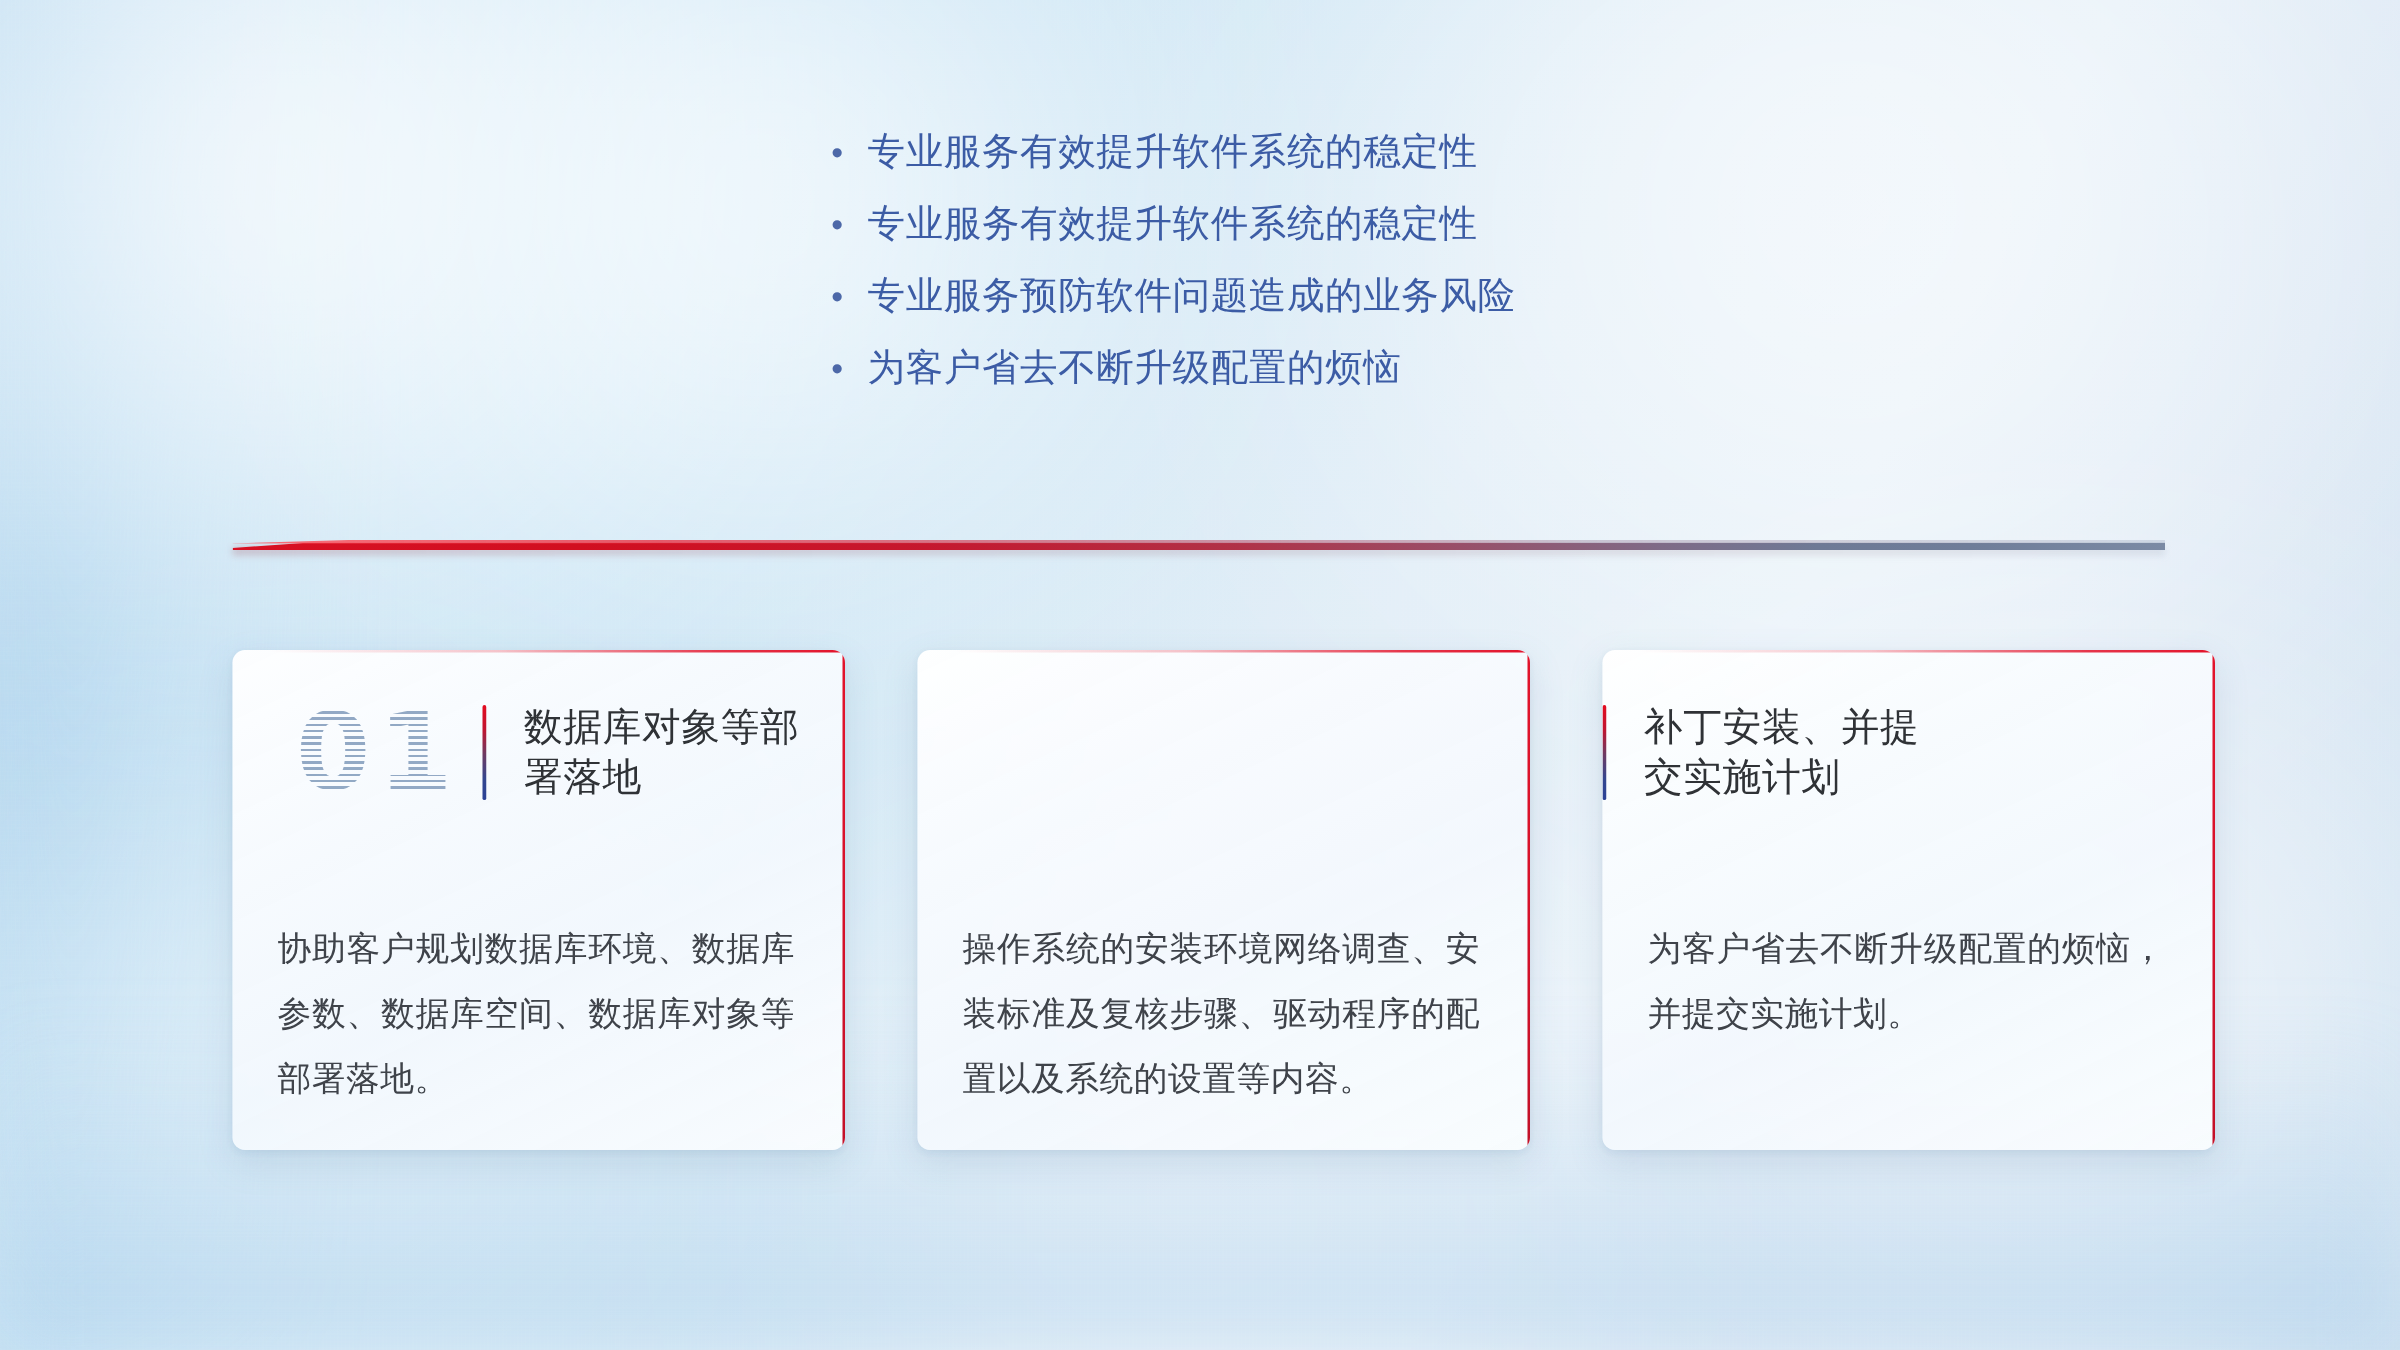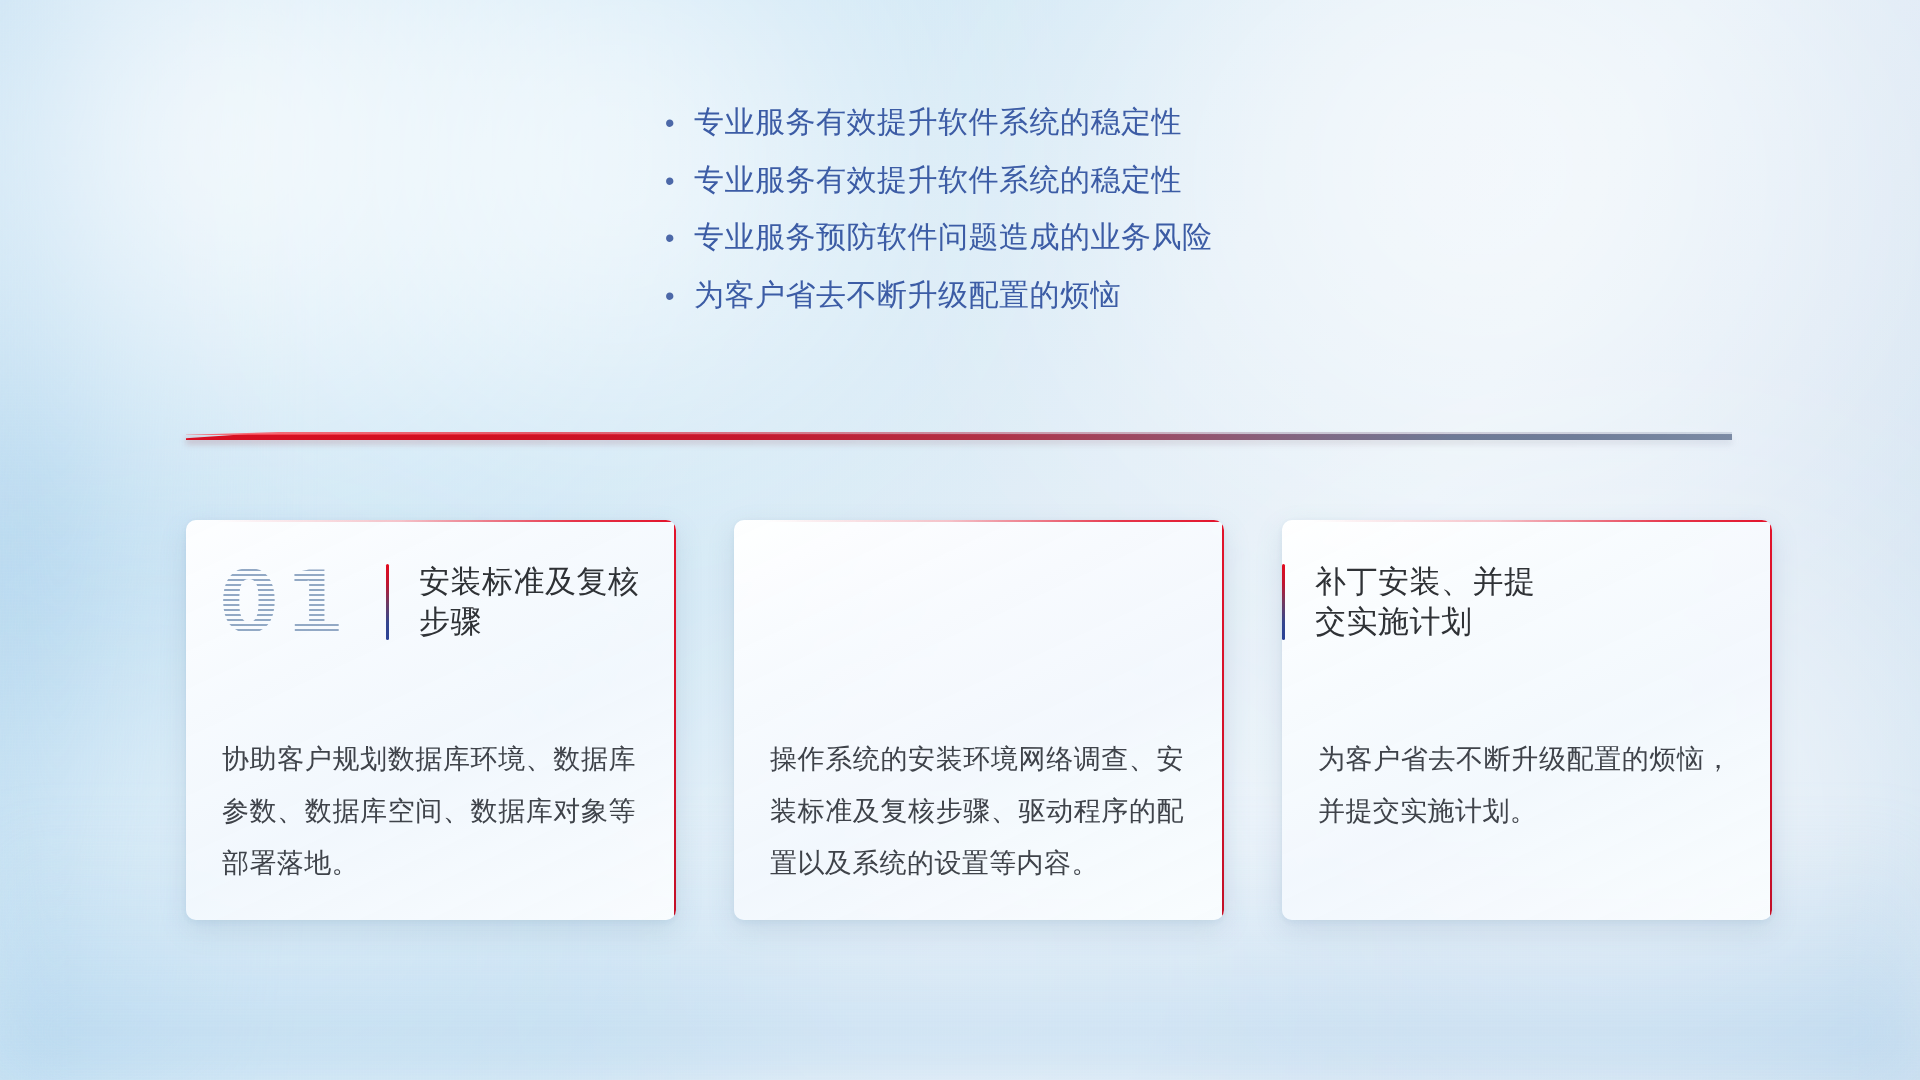--- a/index.html
+++ b/index.html
@@ -131,21 +131,21 @@
     position:absolute; left:30px; right:0; top:0; height:2px;
     background:linear-gradient(to right, rgba(226,19,43,0) 0%, rgba(226,19,43,.25) 40%, rgba(226,19,43,.85) 78%, #e2132b 100%);
   }
 
   .card-head {
     position:absolute; left:0; right:0; top:22px; height:120px;
     display:flex; align-items:center;
   }
   .card-num {
     width:200px; flex:0 0 200px;
-    text-align:left;
+    text-align:center;
     font-family:"DejaVu Sans", sans-serif;
     font-size:86px; font-weight:700; line-height:1;
     letter-spacing:6px;
     padding-left:33px;
     color:transparent;
     background-image: repeating-linear-gradient(
         to bottom,
         rgba(118,146,180,.72) 0px, rgba(118,146,180,.72) 2px,
         rgba(255,255,255,0) 2px, rgba(255,255,255,0) 5px);
     -webkit-background-clip:text; background-clip:text;
@@ -219,21 +219,21 @@
   <div class="divider-hi"></div>
 </div>
 
 <div class="cards">
 
   <div class="card">
     <div class="card-top-accent"></div>
     <div class="card-head">
       <div class="card-num">01</div>
       <div class="card-sep"></div>
-      <div class="card-title">安装标准及复核步骤</div>
+      <div class="card-title">数据库对象等部署落地</div>
     </div>
     <div class="card-body">协助客户规划数据库环境、数据库参数、数据库空间、数据库对象等部署落地。</div>
   </div>
 
   <div class="card">
     <div class="card-top-accent"></div>
     <div class="card-body">操作系统的安装环境网络调查、安装标准及复核步骤、驱动程序的配置以及系统的设置等内容。</div>
   </div>
 
   <div class="card">

